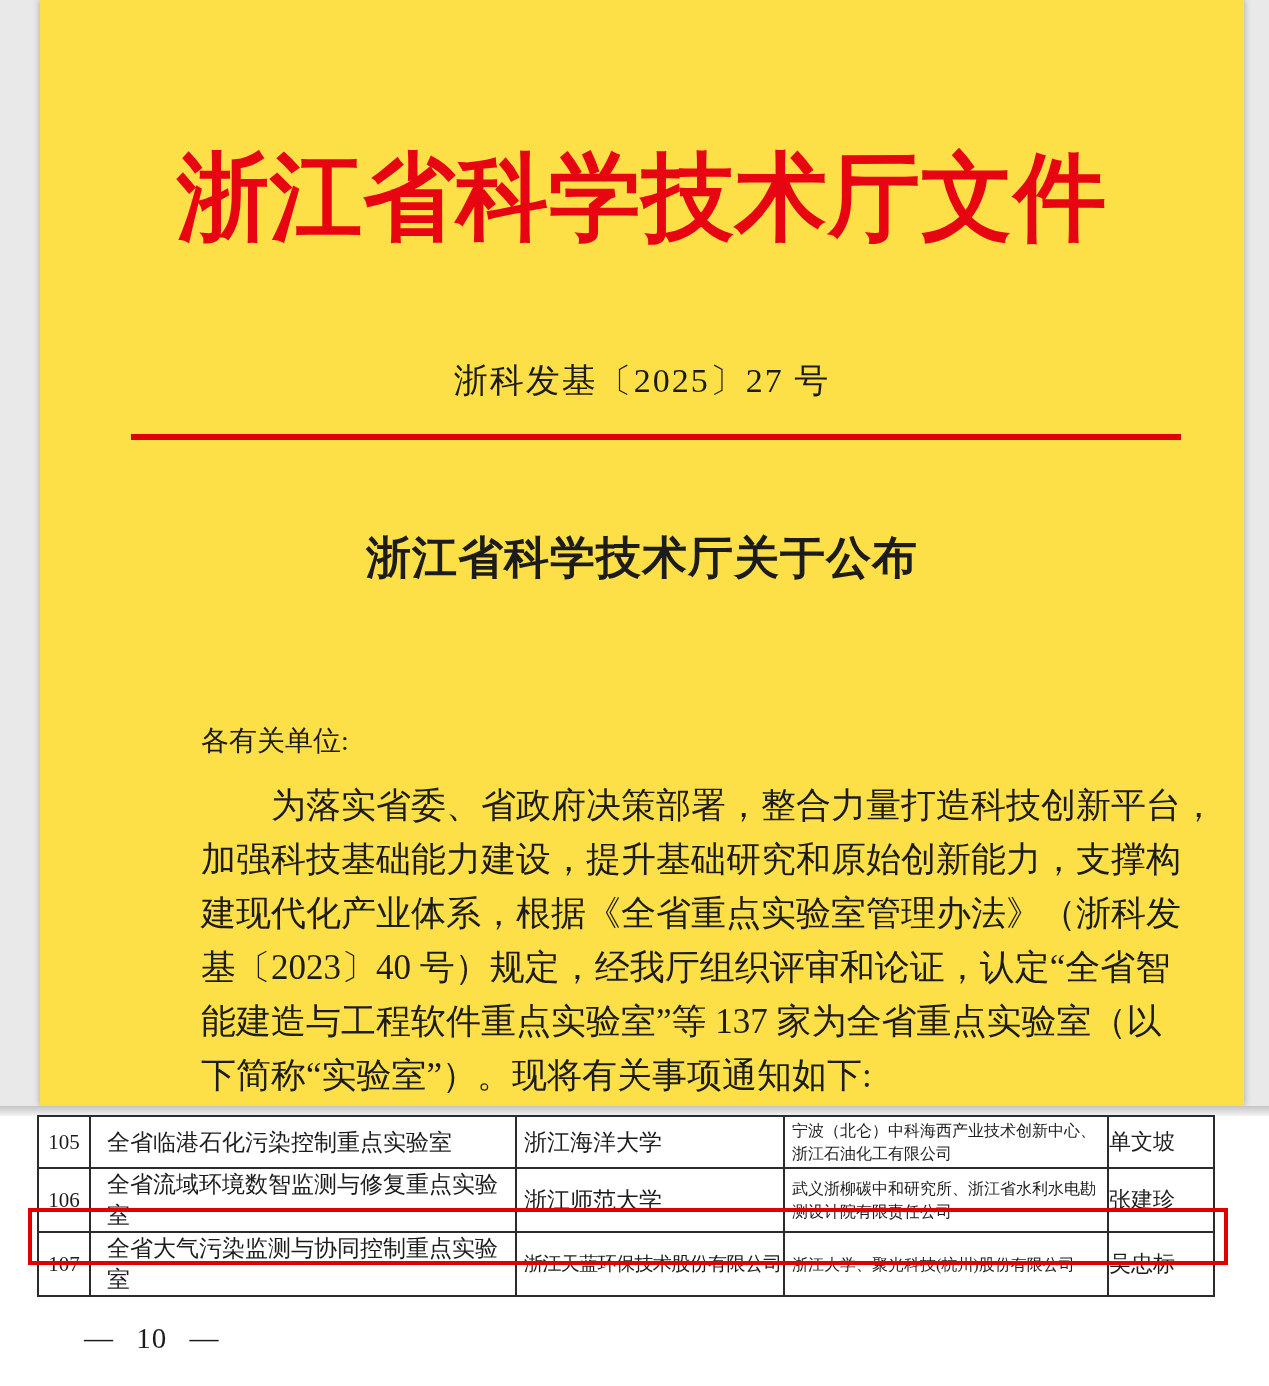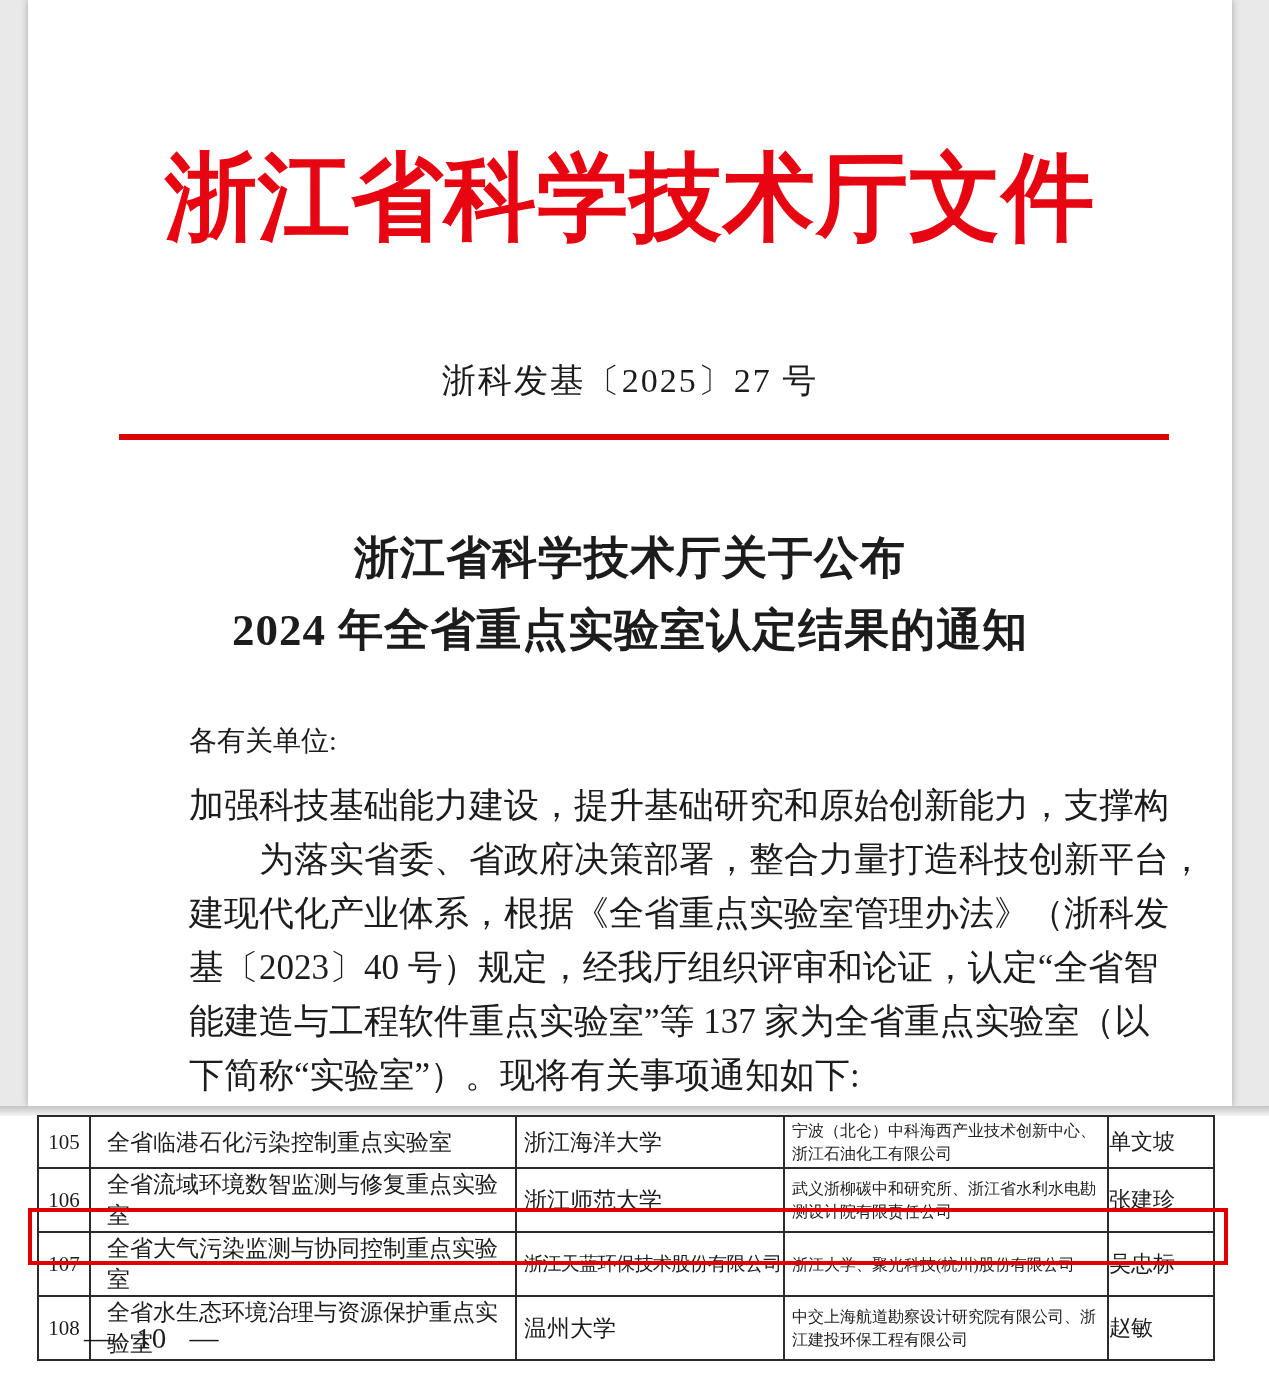--- a/index.html
+++ b/index.html
@@ -8,22 +8,22 @@
     width: 1269px; height: 1386px;
     background: #e9e9e9;
     position: relative;
     font-family: "Liberation Serif", "DejaVu Serif", serif;
     color: #1c1c1c;
     overflow: hidden;
   }
 
   
   .doc-page {
-    position: absolute; left: 28px; top: 0; width: 1204px; height: 1106px;
-    background: #ffffff;
+    position: absolute; left: 40px; top: 0; width: 1204px; height: 1106px;
+    background: #fde047;
     box-shadow: 0 0 7px rgba(0,0,0,0.30);
   }
   .agency-title {
     position: absolute; top: 146px; left: 0; right: 0;
     text-align: center;
     font-size: 92px; font-weight: 700; line-height: 1.15;
     color: #e60511; letter-spacing: 1px;
     font-family: "Liberation Serif", "DejaVu Serif", serif;
     transform: scaleY(1.04);
   }
@@ -91,25 +91,24 @@
   }
 </style>
 </head>
 <body>
 
 <div class="doc-page">
   <div class="agency-title">浙江省科学技术厅文件</div>
   <div class="doc-number">浙科发基〔2025〕27 号</div>
   <div class="red-divider"></div>
   <div class="notice-title line1">浙江省科学技术厅关于公布</div>
-  <div class="notice-title line2">2024 年全省重点实验室认定结果的通知</div>
   <div class="salutation">各有关单位:</div>
   <div class="body-block">
+    <div class="body-line indent">为落实省委、省政府决策部署，整合力量打造科技创新平台，</div>
     <div class="body-line">加强科技基础能力建设，提升基础研究和原始创新能力，支撑构</div>
-    <div class="body-line indent">为落实省委、省政府决策部署，整合力量打造科技创新平台，</div>
     <div class="body-line">建现代化产业体系，根据《全省重点实验室管理办法》（浙科发</div>
     <div class="body-line">基〔2023〕40 号）规定，经我厅组织评审和论证，认定“全省智</div>
     <div class="body-line">能建造与工程软件重点实验室”等 137 家为全省重点实验室（以</div>
     <div class="body-line last">下简称“实验室”）。现将有关事项通知如下:</div>
   </div>
 </div>
 
 <div class="table-section">
   <div class="section-seam"></div>
 
@@ -136,26 +135,19 @@
         <td class="cell-partners">武义浙柳碳中和研究所、浙江省水利水电勘测设计院有限责任公司</td>
         <td class="cell-director">张建珍</td>
       </tr>
       <tr class="h51 row-107">
         <td class="cell-no">107</td>
         <td class="cell-lab">全省大气污染监测与协同控制重点实验室</td>
         <td class="cell-inst">浙江天蓝环保技术股份有限公司</td>
         <td class="cell-partners">浙江大学、聚光科技(杭州)股份有限公司</td>
         <td class="cell-director">吴忠标</td>
       </tr>
-      <tr class="h50">
-        <td class="cell-no">108</td>
-        <td class="cell-lab">全省水生态环境治理与资源保护重点实验室</td>
-        <td class="cell-inst">温州大学</td>
-        <td class="cell-partners">中交上海航道勘察设计研究院有限公司、浙江建投环保工程有限公司</td>
-        <td class="cell-director">赵敏</td>
-      </tr>
     </tbody>
   </table>
 
   <div class="highlight-box"></div>
 
   <div class="page-number">— 10 —</div>
 </div>
 
 </body></html>

